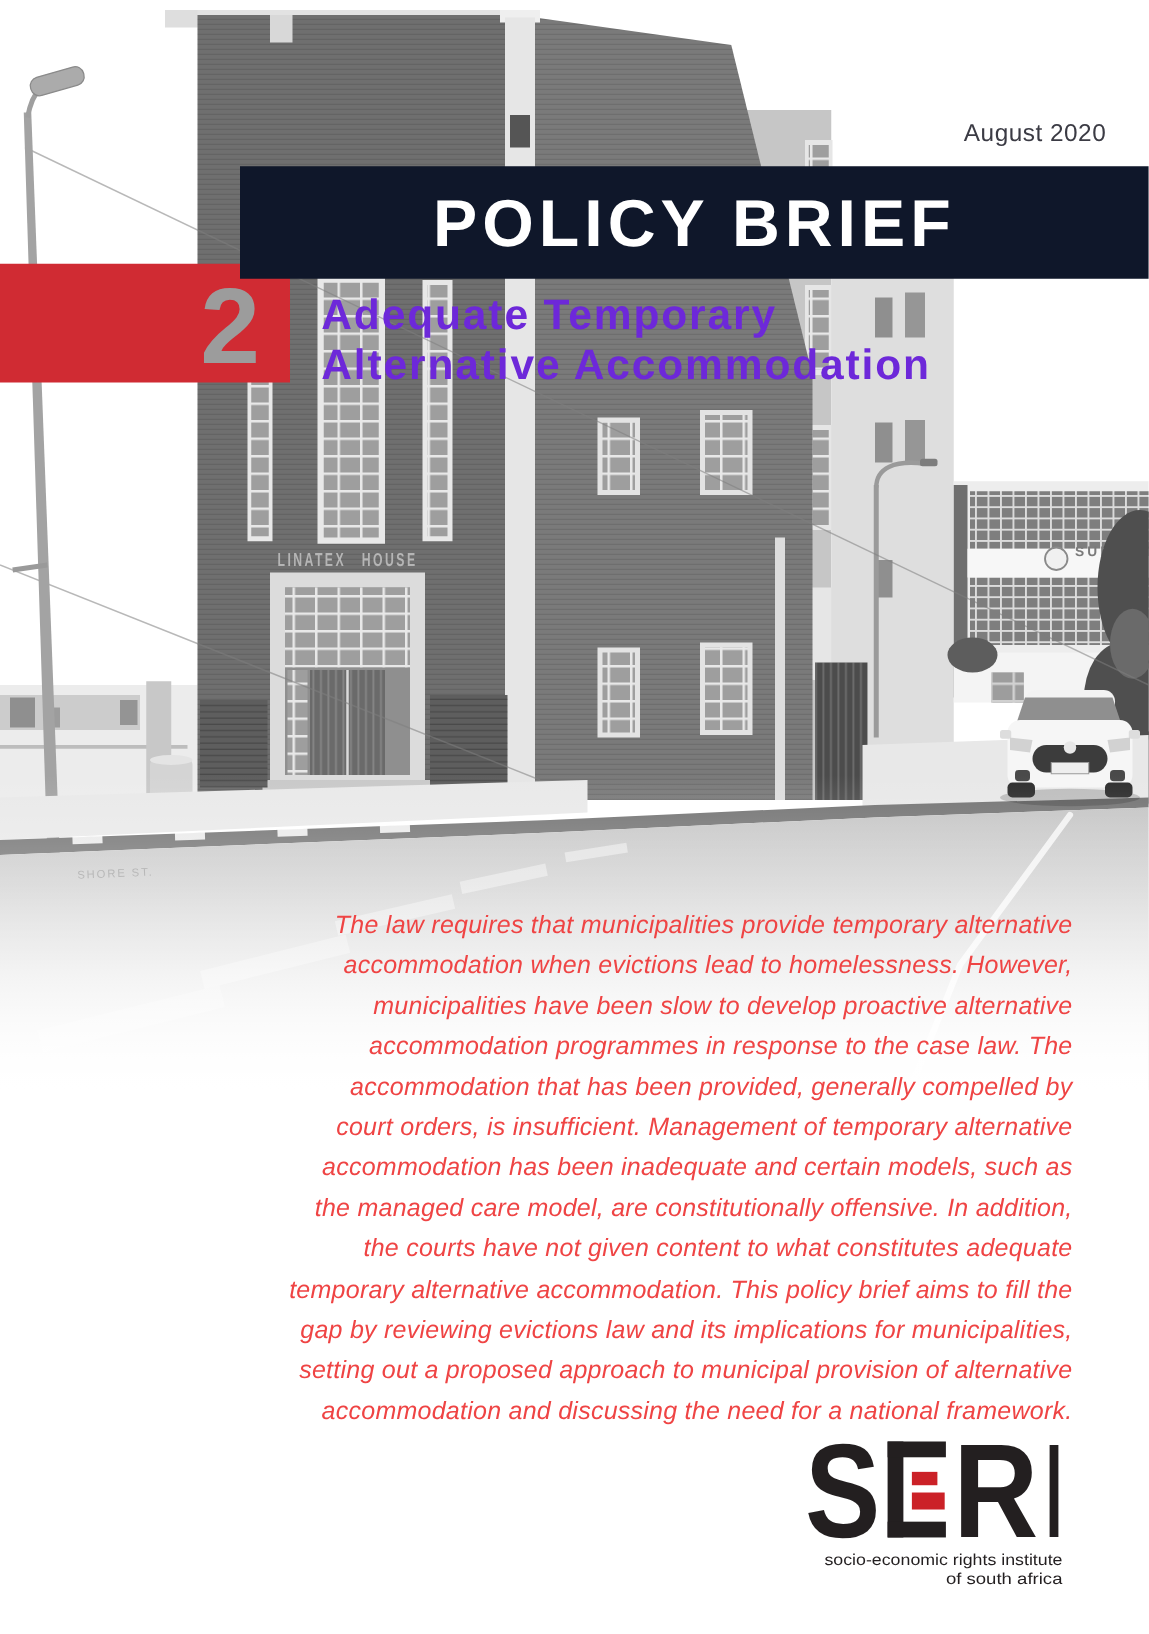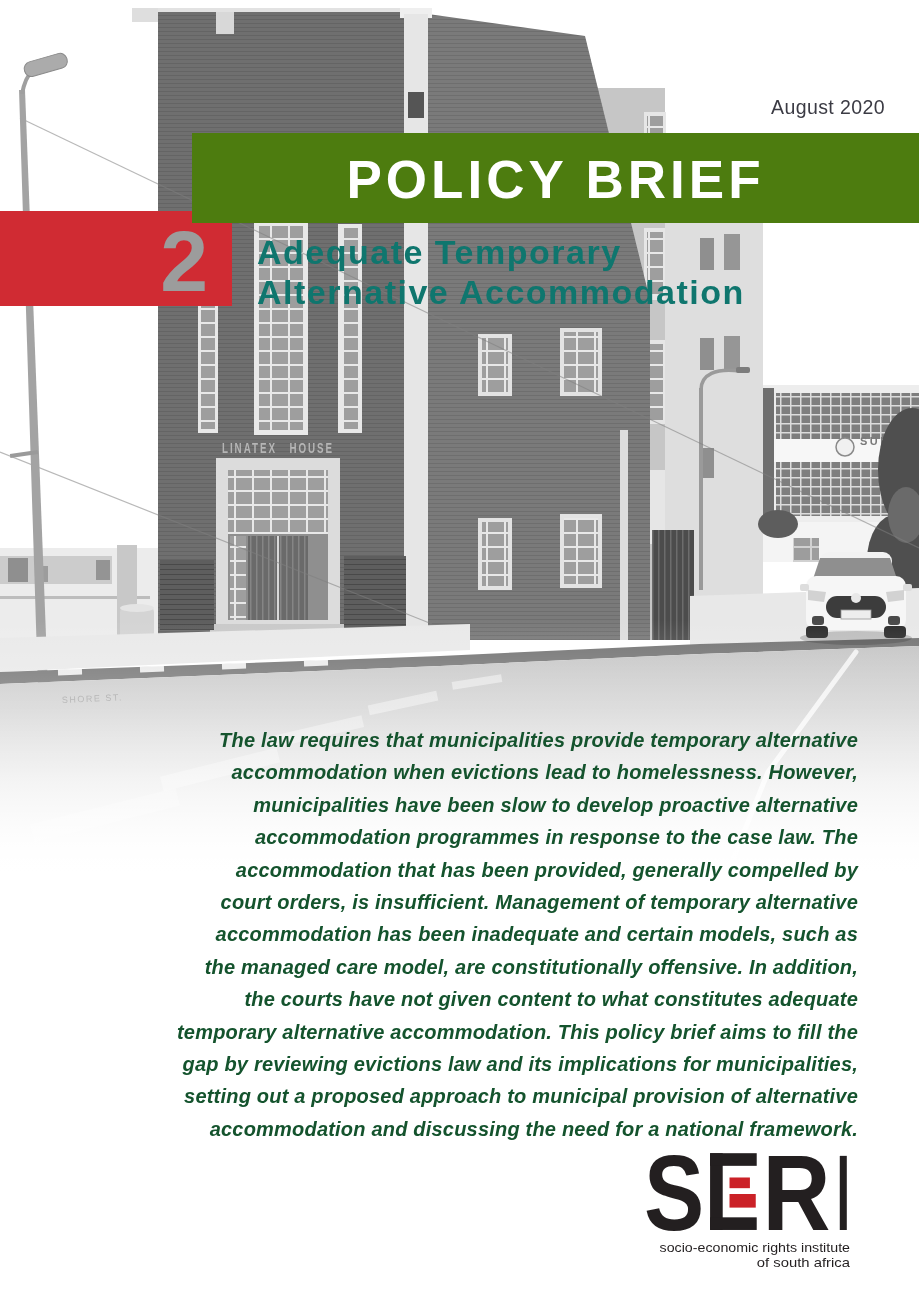--- a/index.html
+++ b/index.html
@@ -10,46 +10,46 @@
   
   .photo-wrap{position:absolute;left:0;top:0;width:919px;height:872px;z-index:1;}
   
   .date{
     position:absolute;top:96px;right:34px;z-index:6;
     font-size:19.5px;color:#3b3b44;letter-spacing:.4px;
   }
   
   .banner{
     position:absolute;left:192px;right:0;top:133px;height:90px;z-index:4;
-    background:#4d7c0f;display:flex;align-items:center;justify-content:center;
+    background:#0f172a;display:flex;align-items:center;justify-content:center;
   }
   .banner-title{
     color:#ffffff;font-weight:bold;font-size:53px;letter-spacing:4px;line-height:1;
     padding-top:2px;
   }
   
   .issue-band{
     position:absolute;left:0;top:211px;width:232px;height:95px;z-index:3;
     background:#d02b33;display:flex;align-items:center;justify-content:flex-end;
   }
   .issue-number{
     font-size:86px;font-weight:bold;color:#9c9c9c;line-height:1;
     padding-right:26px;padding-top:4px;letter-spacing:-2px;
   }
   
   .headline{
     position:absolute;left:257px;top:232px;z-index:5;
-    color:#0f766e;font-size:34px;font-weight:bold;letter-spacing:1.5px;
+    color:#6d28d9;font-size:34px;font-weight:bold;letter-spacing:1.5px;
     line-height:40px;white-space:pre-line;
   }
   
   .intro{
     position:absolute;left:80px;right:61px;top:724px;z-index:6;
-    font-size:20px;line-height:32.4px;font-style:italic;font-weight:bold;
-    color:#14532d;text-align:right;white-space:pre-line;letter-spacing:.2px;
+    font-size:20px;line-height:32.4px;font-style:italic;font-weight:normal;
+    color:#ef4444;text-align:right;white-space:pre-line;letter-spacing:.2px;
   }
   
   .logo{position:absolute;left:644px;top:1152px;z-index:6;}
 </style>
 </head>
 <body>
 
 <div class="photo-wrap">
 <svg width="919" height="872" viewBox="0 0 919 872" xmlns="http://www.w3.org/2000/svg">
   <defs>

